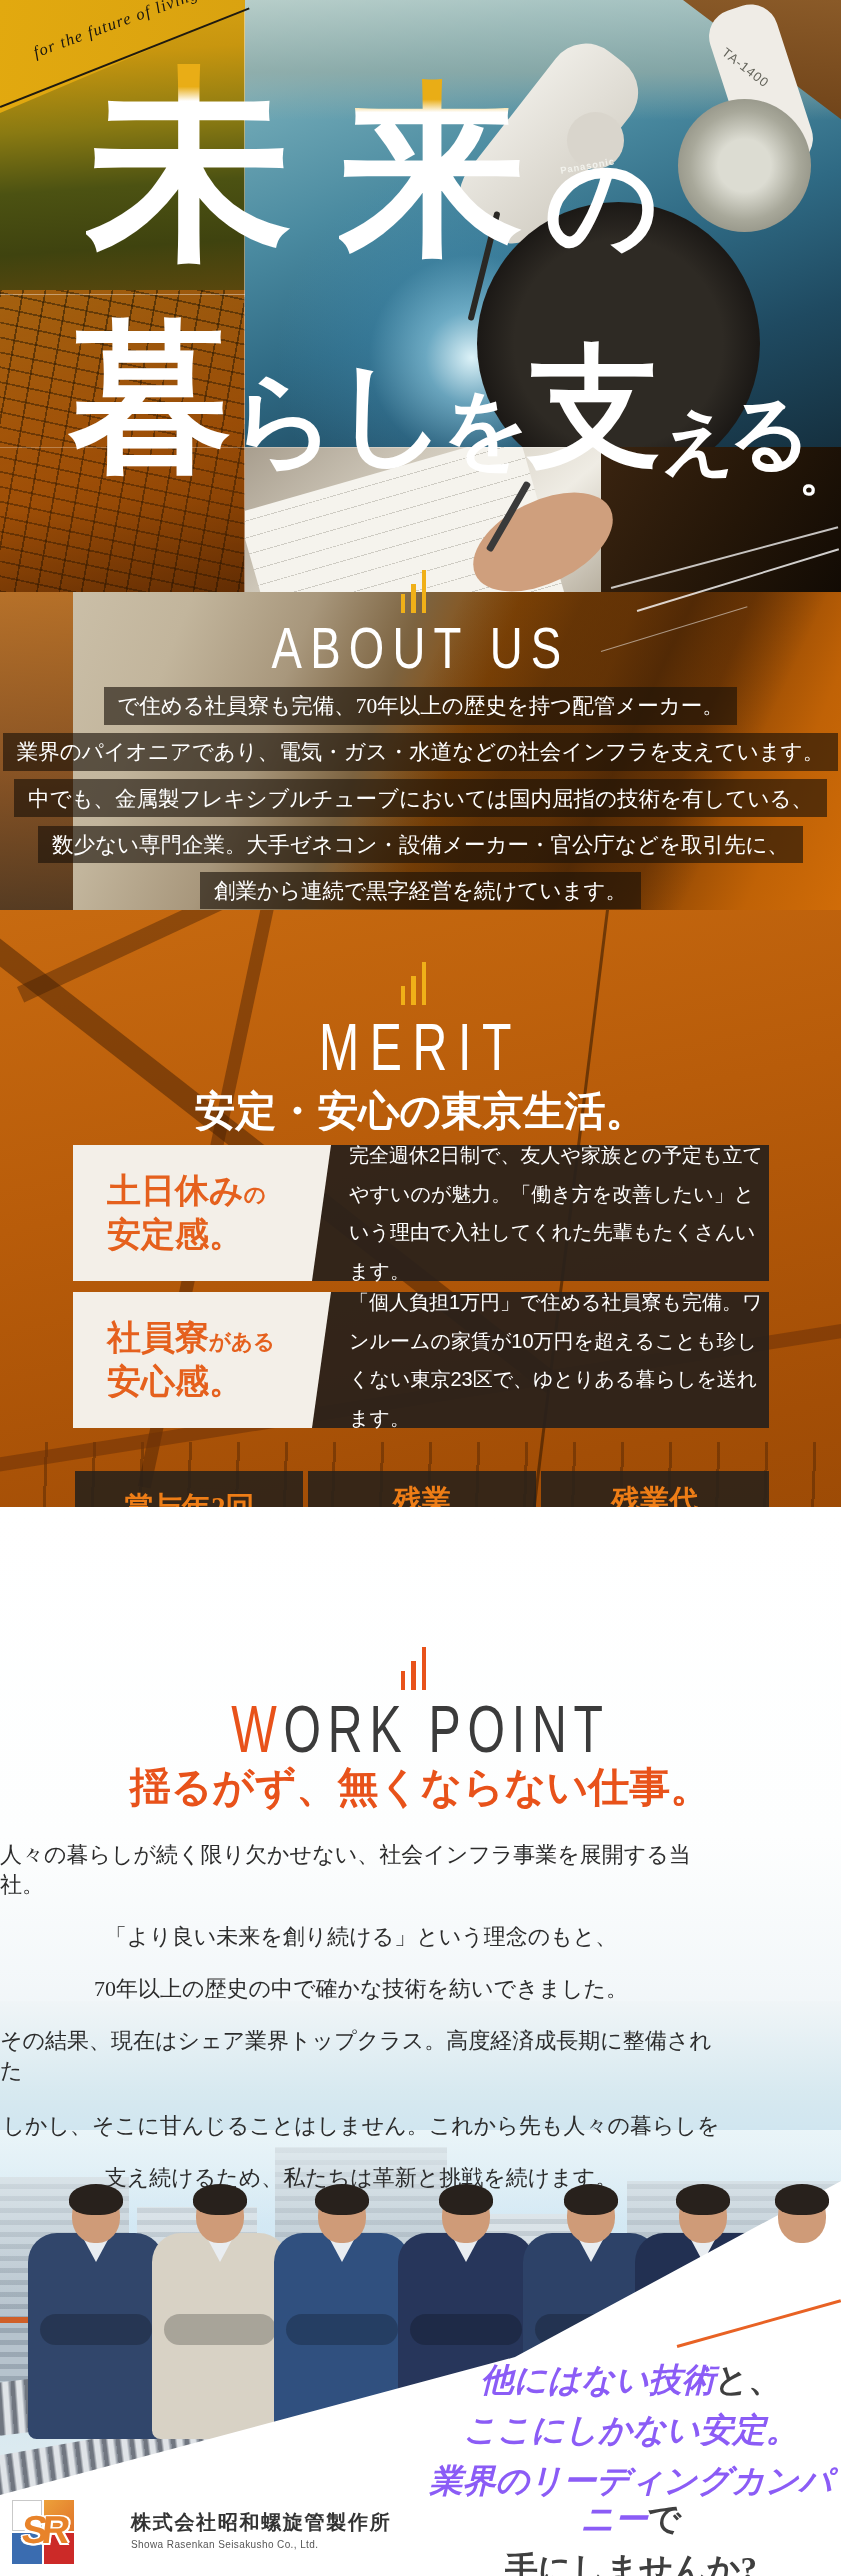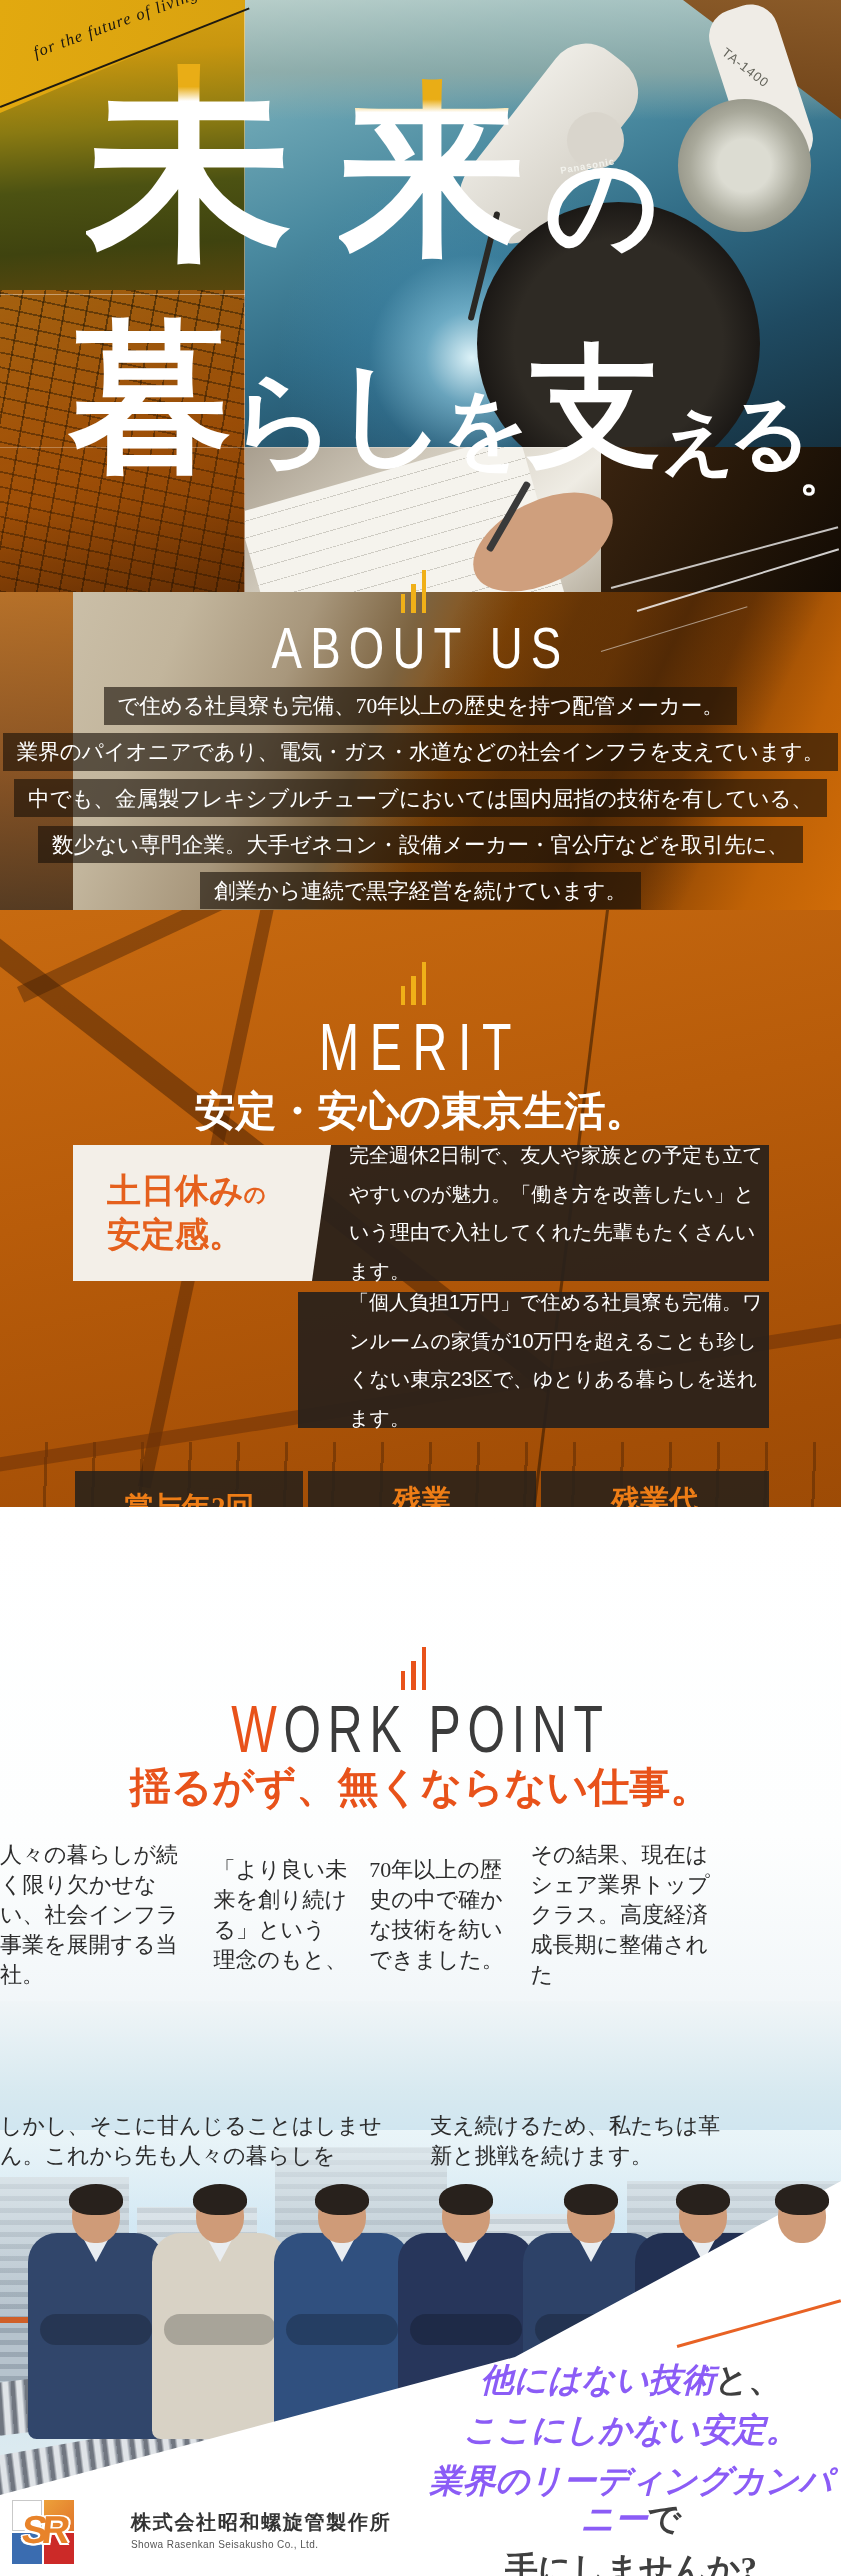--- a/index.html
+++ b/index.html
@@ -109,21 +109,21 @@
   .badge .l1{font-size:29px;}
   .badge .l2{font-size:28px;}
   .badge .l2.sm{font-size:16.3px;font-weight:600;}
 
   
   .work-under{left:0;top:1507px;width:841px;height:550px;background:linear-gradient(180deg,#fff 0%,#fdfefe 60%,#eef4f7 100%);z-index:0;}
   .work-icon{left:401px;top:1647px;}
   .work-title{top:1690px;font-size:67px;letter-spacing:.14em;transform:scaleX(.72);color:#3b3b3b;font-weight:300;}
   .work-title .w-accent{color:#e8521a;}
   .work-sub{left:0;top:1760px;width:841px;text-align:center;color:#e8521a;font-size:41px;font-weight:700;}
-  .work-p{left:0;width:722px;display:flex;flex-direction:row;align-items:center;gap:22px;
+  .work-p{left:0;width:722px;display:flex;flex-direction:column;align-items:center;gap:22px;
     color:#2c2c2c;font-size:22px;font-weight:500;}
   .work-p1{top:1840px;} .work-p2{top:2111px;}
 
   
   .sky{left:0;top:2001px;width:841px;height:575px;overflow:hidden;
     background:linear-gradient(180deg,#f0f5f7 0%,#d7e9f0 16%,#c0def0 38%,#cde3ec 58%,#dbeaf0 78%,#e3eef3 100%);}
   .bld{position:absolute;background-image:repeating-linear-gradient(0deg,rgba(90,105,120,.3) 0 5.2px,transparent 5.2px 12px);}
   .bld1{left:0;top:176px;width:129px;height:240px;background-color:#b6c3cd;}
   .bld2{left:137px;top:206px;width:120px;height:210px;background-color:#c8d2da;}
   .bld3{left:275px;top:146px;width:172px;height:270px;background-color:#aebdc8;}
@@ -263,20 +263,26 @@
       <div class="card-title jser">
         <div><span>土日休み</span><span class="particle">の</span></div>
         <div>安定感。</div>
       </div>
     </div>
     <div class="card-body">完全週休2日制で、友人や家族との予定も立てやすいのが魅力。「働き方を改善したい」という理由で入社してくれた先輩もたくさんいます。</div>
   </div>
 
   <div class="abs card card-2">
     <div class="card-dark"></div>
+    <div class="card-white">
+      <div class="card-title jser">
+        <div><span>社員寮</span><span class="particle">がある</span></div>
+        <div>安心感。</div>
+      </div>
+    </div>
     <div class="card-body">「個人負担1万円」で住める社員寮も完備。ワンルームの家賃が10万円を超えることも珍しくない東京23区で、ゆとりある暮らしを送れます。</div>
   </div>
 
   <div class="abs badges">
     <div class="badge jser">
       <span class="l1">賞与年2回</span>
       <span class="l2 sm">（昨年度実績3か月分）</span>
     </div>
     <div class="badge jser">
       <span class="l1">残業</span>

